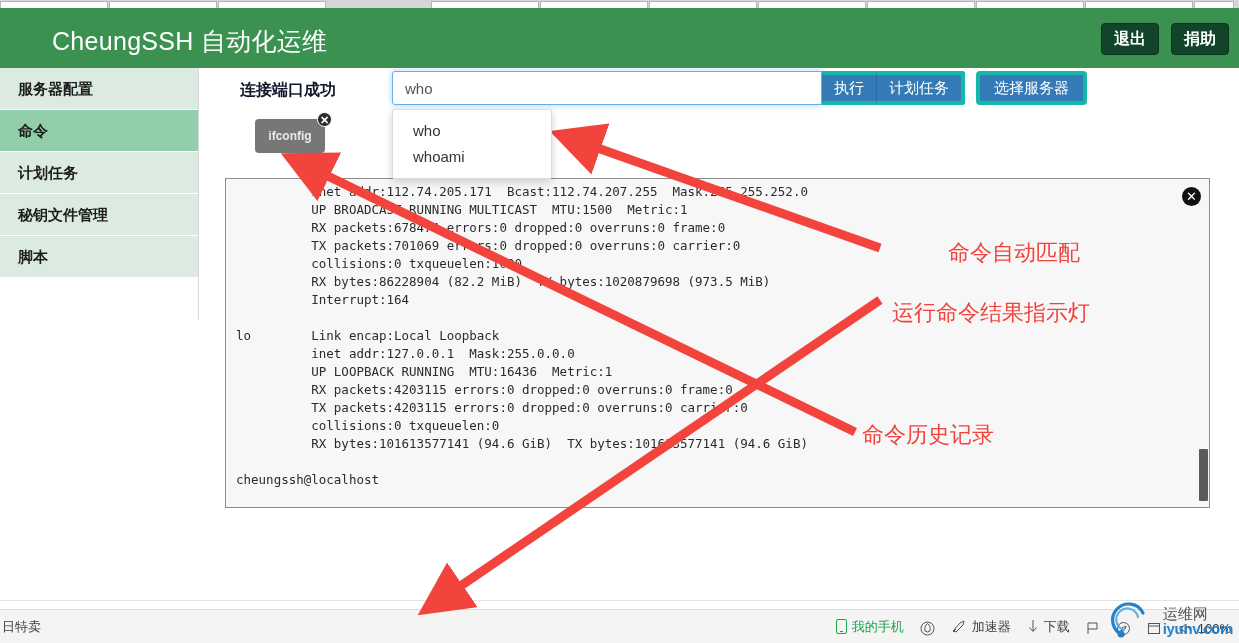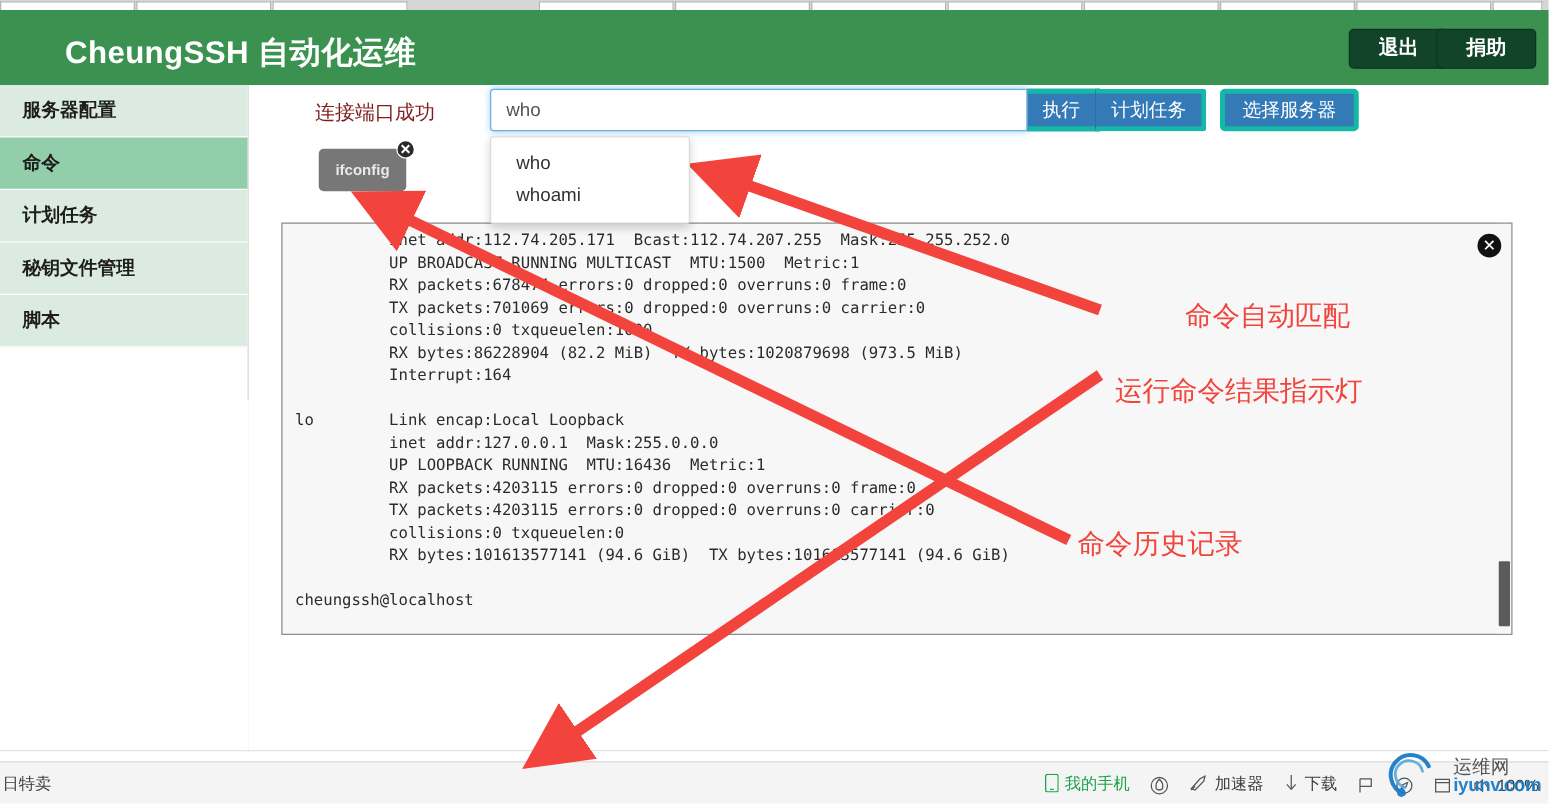--- a/index.html
+++ b/index.html
@@ -24,29 +24,29 @@
   }
   .tabstrip .gap { background: #d6d6d6; border: none; }
 
   
   .appbar {
     position: absolute; left: 0; top: 8px; width: 1239px; height: 60px;
     background: #3a9150;
   }
   .appbar .brand {
     position: absolute; left: 52px; top: 17px;
-    color: #ffffff; font-size: 25px; font-weight: 700;
+    color: #ffffff; font-size: 25px; font-weight: 400;
     letter-spacing: .3px; white-space: nowrap;
   }
   .hdr-btn {
     position: absolute; top: 15px; height: 32px;
     background: #12442a; color: #ffffff;
     border: 1px solid #0d3420; border-radius: 4px;
     font-size: 16px; font-weight: 700;
-    padding: 0 23px; line-height: 30px; cursor: pointer;
+    padding: 0 12px; line-height: 30px; cursor: pointer;
     font-family: Liberation Sans, sans-serif;
   }
   #btn-logout { right: 80px; }
   #btn-donate { right: 10px; }
 
   
   .sidebar {
     position: absolute; left: 0; top: 68px; width: 199px; height: 533px;
     background: #ffffff; border-right: 1px solid #d9d9d9;
   }
@@ -61,22 +61,22 @@
   .side-item .chev {
     position: absolute; right: 24px; top: 0; font-size: 15px; font-weight: 700;
   }
   .sidebar-filler {
     position: absolute; left: 0; top: 252px; width: 199px; height: 281px;
     background: #ffffff;
   }
 
   
   .conn-status {
-    position: absolute; left: 252px; top: 80px;
-    color: #7f1d1d; font-size: 16px; font-weight: 400;
+    position: absolute; left: 240px; top: 80px;
+    color: #0f172a; font-size: 16px; font-weight: 700;
     font-family: "Liberation Sans", sans-serif;
   }
   .cmd-input {
     position: absolute; left: 392px; top: 71px;
     width: 430px; height: 34px;
     border: 1px solid #66afe9; border-radius: 3px 0 0 3px;
     box-shadow: 0 0 6px rgba(102,175,233,.55);
     padding: 0 12px; font-size: 15px; color: #555;
     outline: none; background: #fff;
     font-family: "Liberation Sans", sans-serif;

